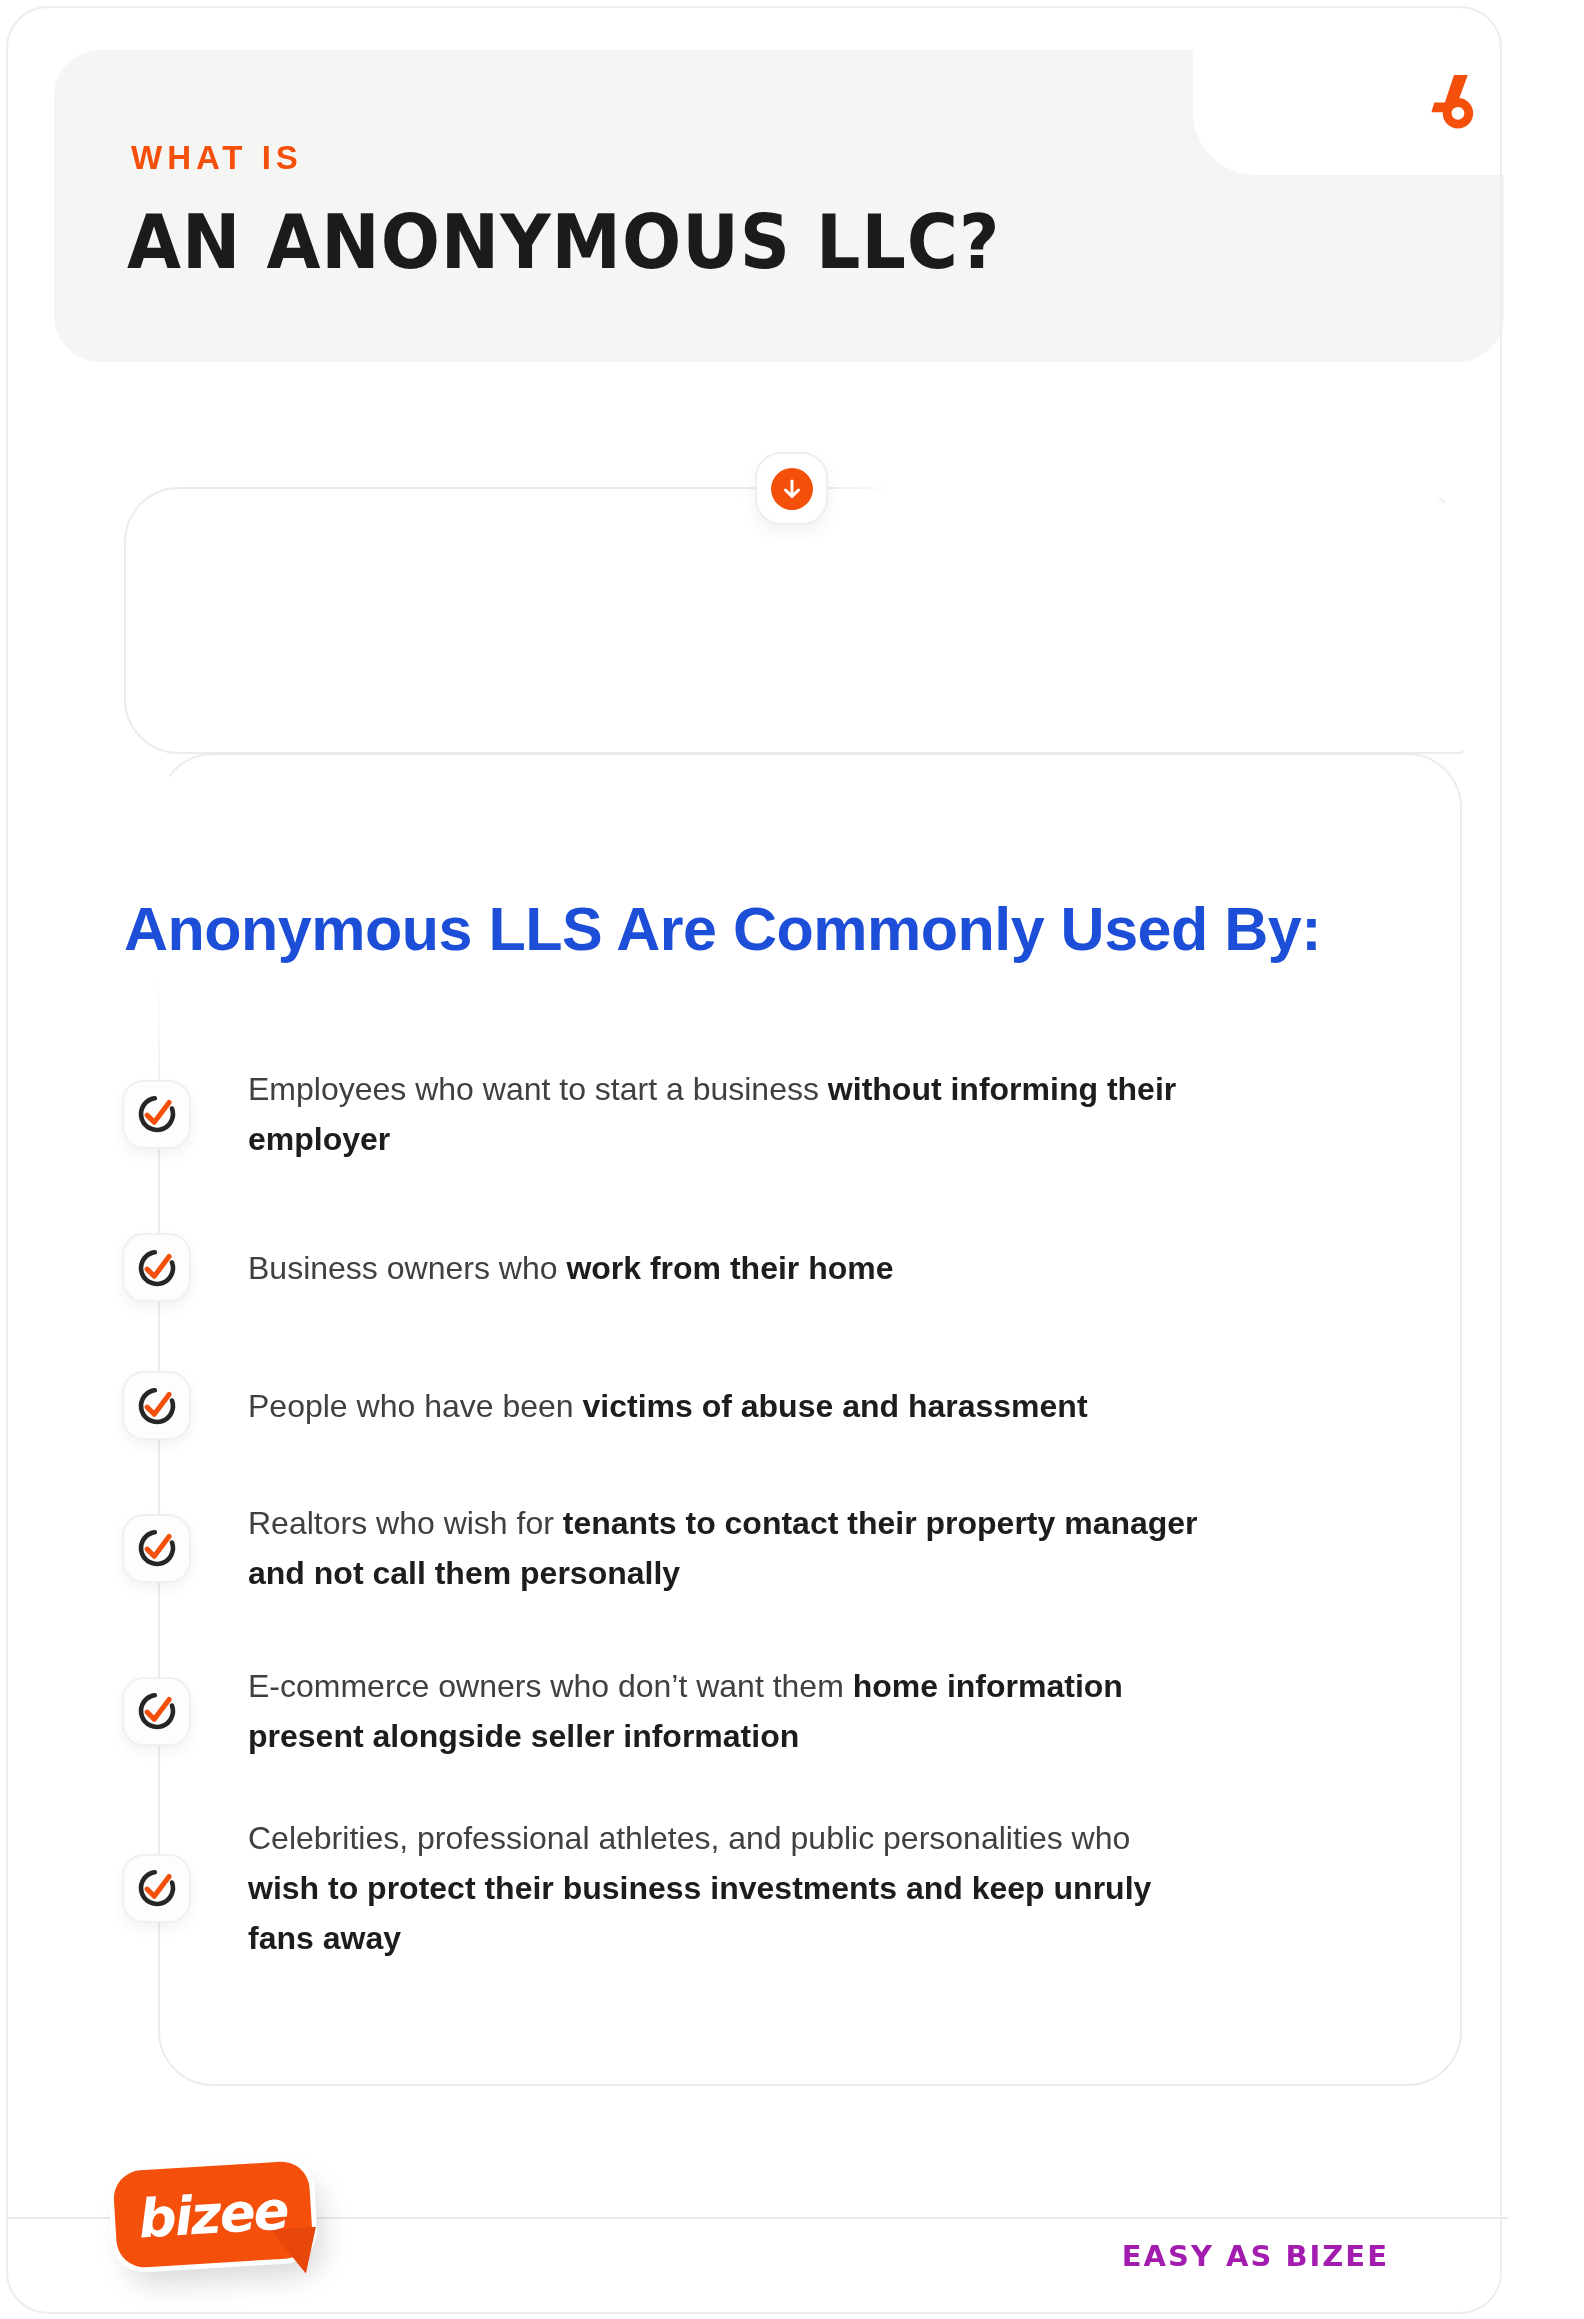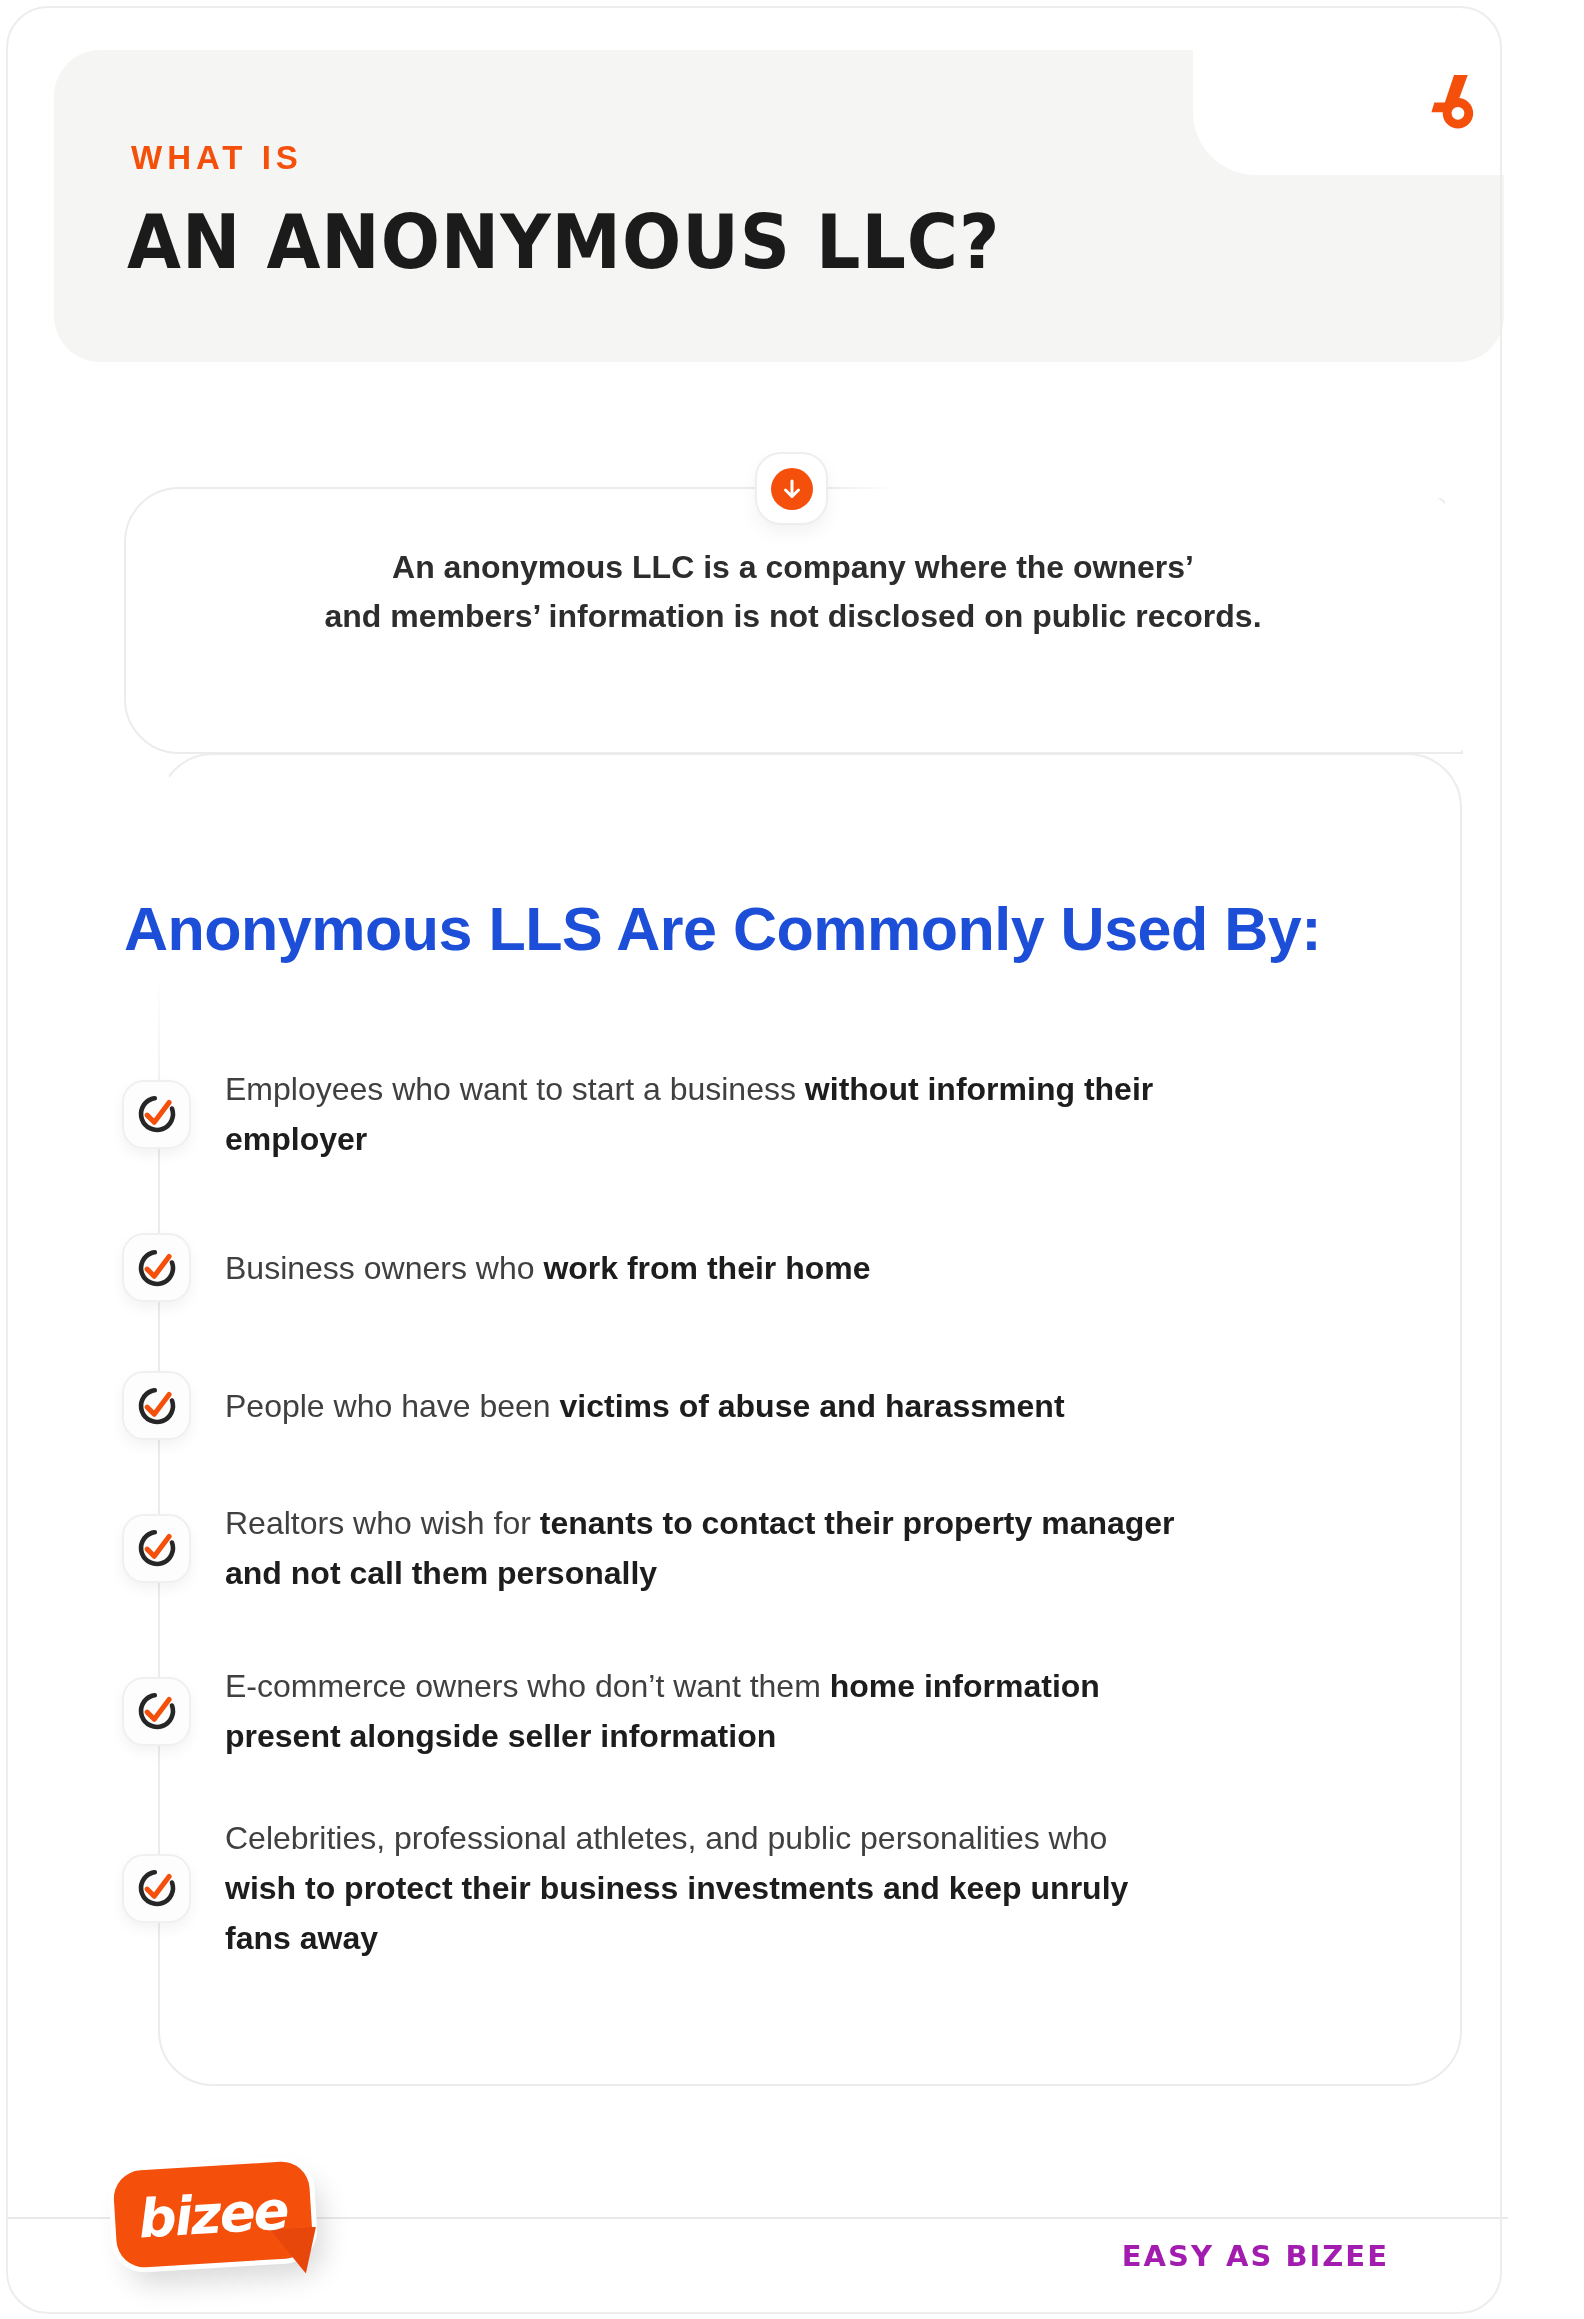--- a/index.html
+++ b/index.html
@@ -37,21 +37,21 @@
                 display:flex;align-items:center;justify-content:center;}
   .intro-text{position:absolute;left:173px;top:543px;width:1240px;margin:0;text-align:center;
               font-size:32px;font-weight:700;color:#2d2d2d;line-height:49px;
               white-space:pre-line;z-index:3;}
 
   
   .section-heading{position:absolute;left:124px;top:894px;margin:0;font-size:61px;font-weight:700;
                    color:#1d4ed8;letter-spacing:-0.5px;white-space:nowrap;z-index:3;}
   .list-card{position:absolute;left:158px;top:753px;width:1304px;height:1333px;background:#fff;
              border:2px solid #ececec;border-radius:55px;box-sizing:border-box;z-index:1;}
-  .row{position:absolute;left:122px;width:1356px;display:flex;align-items:center;gap:34px;z-index:3;}
+  .row{position:absolute;left:122px;width:1356px;display:flex;align-items:center;gap:57px;z-index:3;}
   .check{width:69px;height:69px;flex:0 0 69px;background:#fdfdfd;border:2px solid #f0f0f0;
          border-radius:22px;box-sizing:border-box;display:flex;align-items:center;justify-content:center;
          box-shadow:0 6px 14px rgba(0,0,0,.05);}
   .row-text{margin:0;width:1203px;font-size:32px;line-height:50px;color:#404040;
             font-weight:400;white-space:pre-line;}
   .row-text .b{font-weight:700;color:#1d1d1d;}
 
   
   .divider{position:absolute;left:8px;top:2217px;width:1568px;height:2px;background:#e9e9e9;z-index:1;}
   .bizee-logo{position:absolute;left:115px;top:2166px;width:196px;height:97px;background:#F4500C;
@@ -84,22 +84,20 @@
   <div class="intro-card"></div>
   <div class="hide ov-desc-top"></div>
   <div class="hide ov-desc-right"></div>
   <div class="arrow-badge">
     <div class="arrow-circle">
       <svg width="26" height="26" viewBox="0 0 26 26">
         <path d="M13 5 V20 M6.5 14 L13 20.5 L19.5 14" fill="none" stroke="#ffffff" stroke-width="3" stroke-linecap="round" stroke-linejoin="round"></path>
       </svg>
     </div>
   </div>
-  <p class="intro-text">An anonymous LLC is a company where the owners’
-and members’ information is not disclosed on public records.</p>
 
   <div class="list-card"></div>
   <div class="hide ov-card-left"></div>
   <h2 class="section-heading">Anonymous LLS Are Commonly Used By:</h2>
 
   <div class="row" style="top:1064px">
     <span class="check">
       <svg width="44" height="44" viewBox="0 0 40 40">
           <circle cx="20" cy="20" r="14.5" fill="none" stroke="#262626" stroke-width="4.2" stroke-linecap="round" stroke-dasharray="71 20" transform="rotate(-20 20 20)"></circle>
           <path d="M11 21 L17.5 27.5 L31 9.5" fill="none" stroke="#F4500C" stroke-width="4.6" stroke-linecap="round" stroke-linejoin="round"></path>

